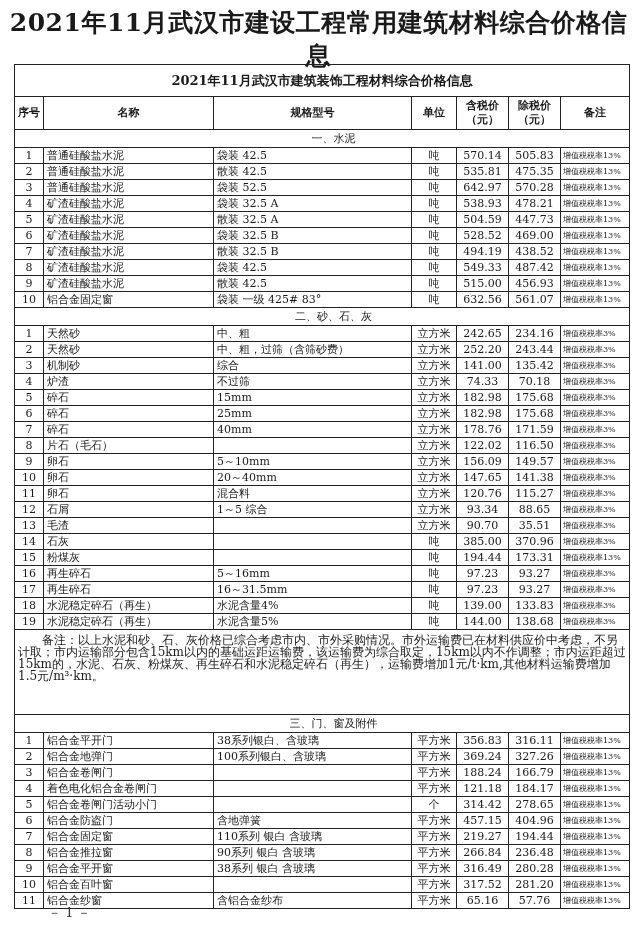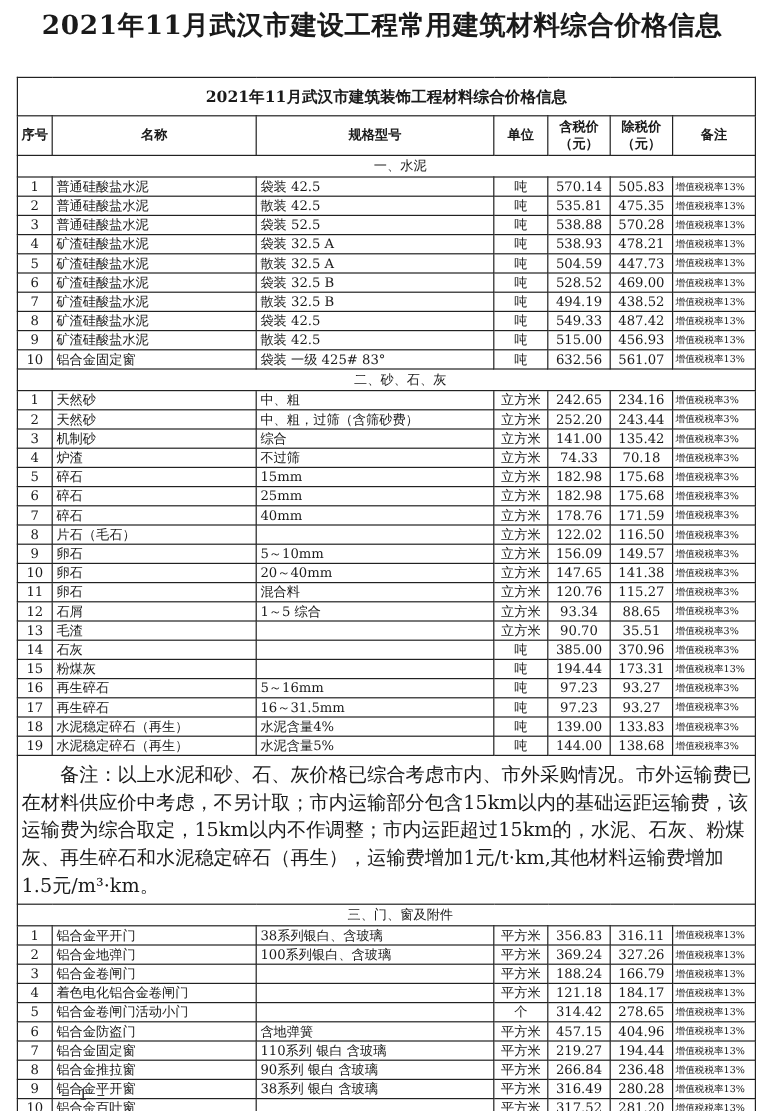--- a/index.html
+++ b/index.html
@@ -1,30 +1,30 @@
 <!DOCTYPE html>
 <html><head>
 <meta charset="utf-8">
 <style>
   html, body { margin:0; padding:0; background:#ffffff; }
   body { width:637px; height:926px; position:relative; overflow:hidden;
          font-family:"DejaVu Serif","Liberation Serif",serif; color:#1a1a1a; }
   .doc-title { position:absolute; top:6px; left:0; width:637px; text-align:center;
-               font-size:22px; font-weight:bold; letter-spacing:0.5px; }
+               font-size:25px; font-weight:bold; letter-spacing:0.5px; }
   .tbl { position:absolute; left:14px; top:64px; width:615px; border-collapse:collapse;
          table-layout:fixed; font-size:11px; }
   .tbl td, .tbl th { border:1px solid #222; padding:0 3px; overflow:hidden; white-space:nowrap; }
   .tbl .caption-cell { height:31px; text-align:center; font-weight:bold; font-size:13px; }
   .tbl th { height:32px; font-weight:bold; font-size:11px; line-height:14px;
             font-family:"DejaVu Sans","Liberation Sans",sans-serif; }
   .tbl .sec td { height:17px; text-align:center; font-size:11px;padding-left:26px; }
   .tbl tr.row td { height:15px; line-height:15px; }
   .c { text-align:center; }
   .note { font-size:8px !important; padding-left:2px !important; }
-  .remark td { height:76px; white-space:normal !important; font-size:16px; line-height:23px;
+  .remark td { height:76px; white-space:normal !important; font-size:12px; line-height:12px;
                padding:4px 3px !important; vertical-align:top; text-indent:2em; }
   .page-num { position:absolute; top:904px; left:48px; font-size:13px; color:#333; }
 </style>
 </head>
 <body>
 
 <div class="doc-title">2021年11月武汉市建设工程常用建筑材料综合价格信息</div>
 
 <table class="tbl">
   <colgroup>
@@ -68,21 +68,21 @@
         <td class="c">吨</td>
         <td class="c">535.81</td>
         <td class="c">475.35</td>
         <td class="note">增值税税率13%</td>
       </tr>
       <tr class="row">
         <td class="c">3</td>
         <td>普通硅酸盐水泥</td>
         <td>袋装 52.5</td>
         <td class="c">吨</td>
-        <td class="c">538.88</td>
+        <td class="c">642.97</td>
         <td class="c">570.28</td>
         <td class="note">增值税税率13%</td>
       </tr>
       <tr class="row">
         <td class="c">4</td>
         <td>矿渣硅酸盐水泥</td>
         <td>袋装 32.5 A</td>
         <td class="c">吨</td>
         <td class="c">538.93</td>
         <td class="c">478.21</td>

